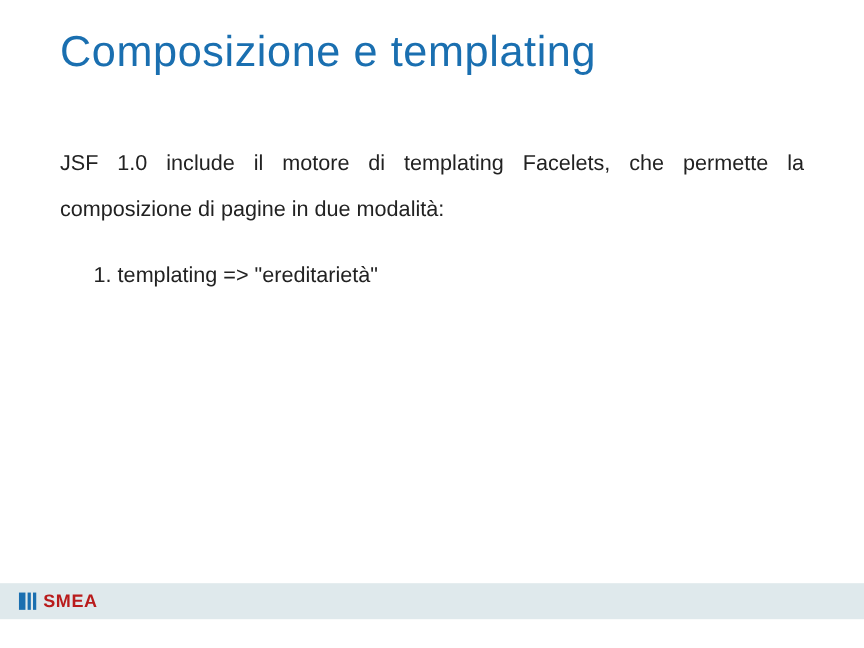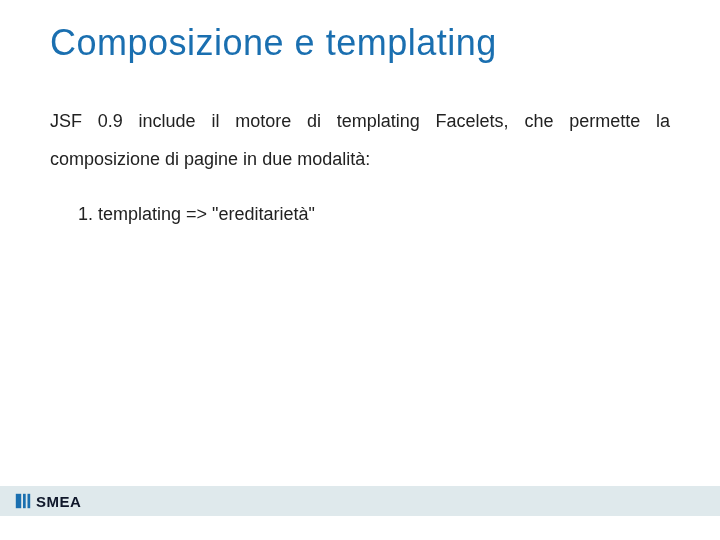--- a/index.html
+++ b/index.html
@@ -14,21 +14,21 @@
   .slide {
     width: 100%;
     height: 100%;
     position: relative;
     padding: 22px 50px 0 50px;
   }
   .title {
     color: #1a6fb0;
     font-size: 36px;
     font-weight: 400;
-    margin-bottom: 39px;
+    margin-bottom: 54px;
     letter-spacing: 0.5px;
   }
   .intro {
     color: #222;
     font-size: 18px;
     line-height: 2.1;
     text-align: justify;
     margin-bottom: 22px;
   }
   .list {
@@ -56,36 +56,36 @@
     display: flex;
     align-items: center;
     gap: 2px;
   }
   .logo-mark {
     width: 18px;
     height: 18px;
     flex-shrink: 0;
   }
   .logo-text {
-    color: #0f172a;
+    color: #b91c1c;
     font-weight: 700;
     font-size: 15px;
     font-family: Arial, Helvetica, sans-serif;
     letter-spacing: 0.5px;
     margin-left: 2px;
     text-align: center;
   }
 </style>
 </head>
 <body>
 
 <div class="slide">
   <h1 class="title">Composizione e templating</h1>
 
-  <p class="intro">JSF 0.9 include il motore di templating Facelets, che permette la composizione di pagine in due modalità:</p>
+  <p class="intro">JSF 1.0 include il motore di templating Facelets, che permette la composizione di pagine in due modalità:</p>
 
   <ol class="list">
     <li>1. templating =&gt; "ereditarietà"</li>
   </ol>
 
   <div class="footer-bar">
     <div class="logo">
       <svg class="logo-mark" viewBox="0 0 20 20">
         <rect x="2" y="2" width="6" height="16" fill="#1a6fb0"></rect>
         <rect x="10" y="2" width="3" height="16" fill="#1a6fb0"></rect>

